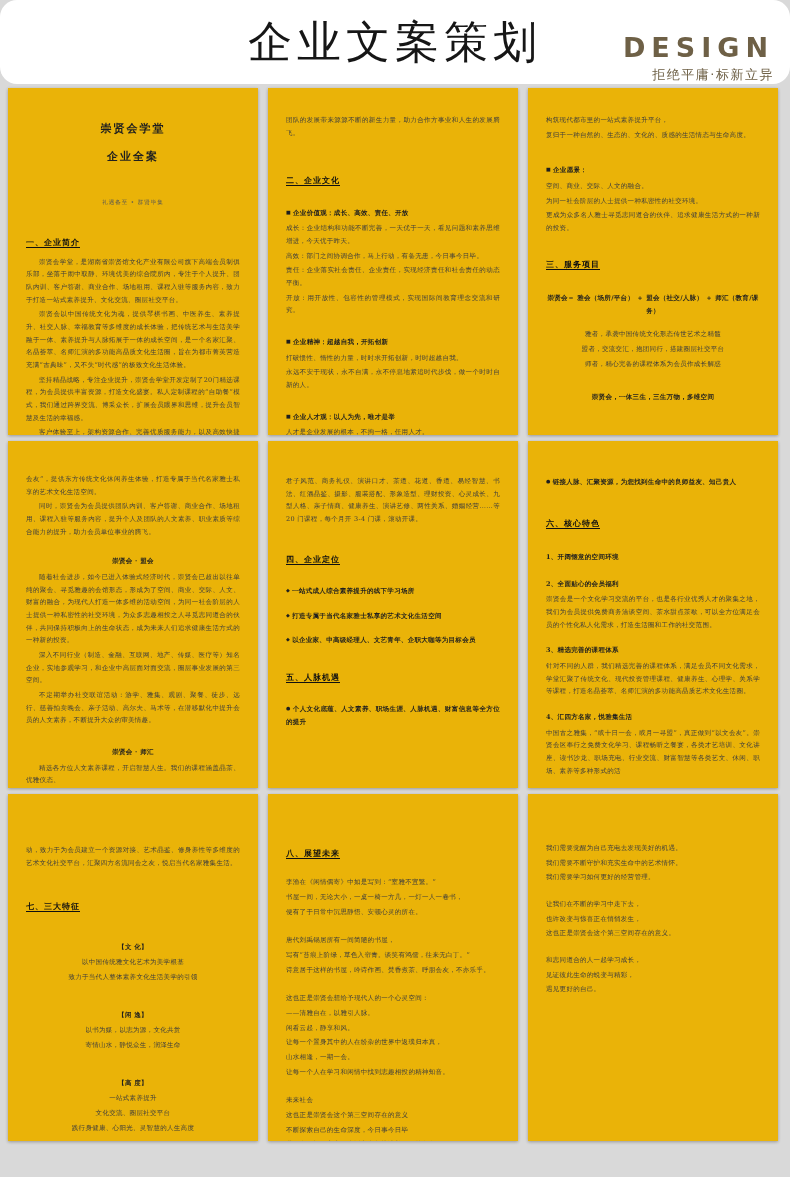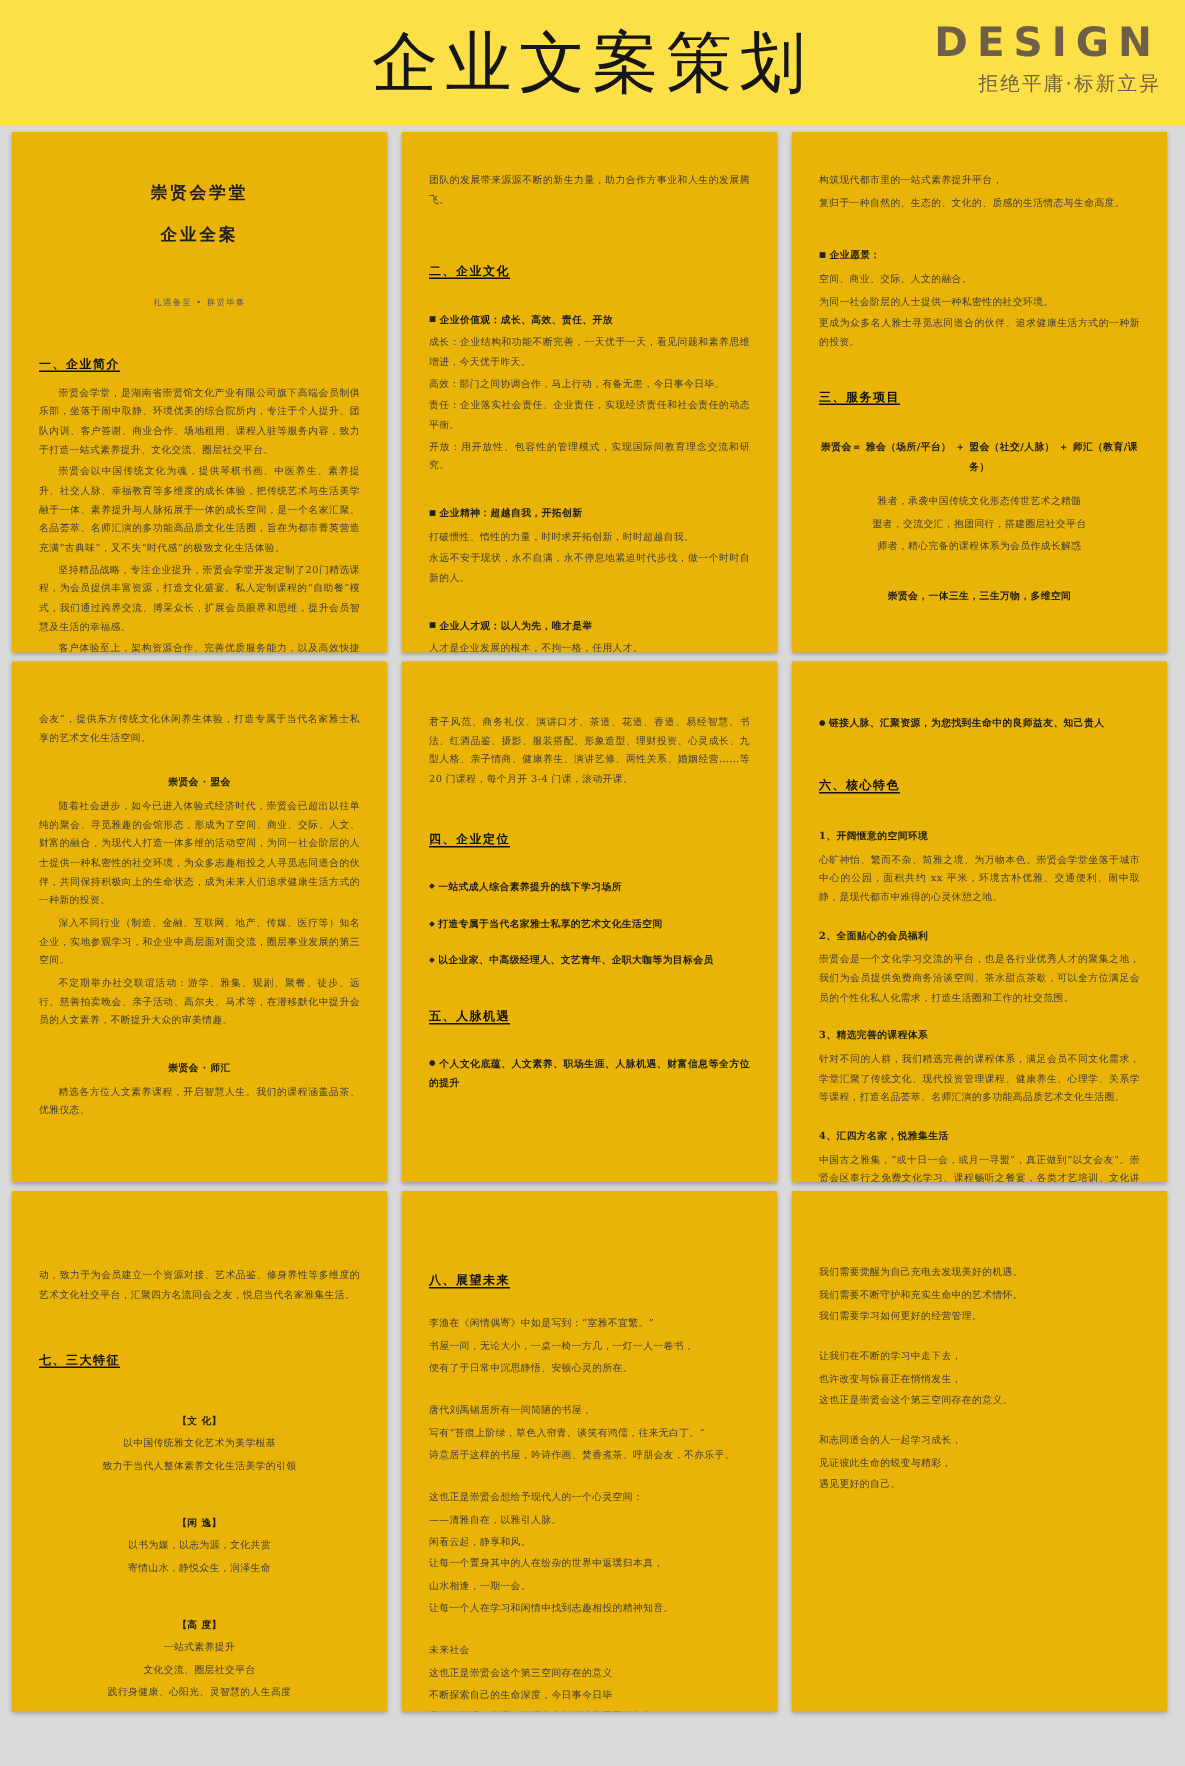--- a/index.html
+++ b/index.html
@@ -19,23 +19,23 @@
   .b-p{text-indent:2em;margin:0 0 2px;}
   .b-pn{margin:0 0 2px;}
   .b-c{text-align:center;margin:0 0 2px;}
   .b-cb{text-align:center;font-weight:bold;color:#1f1f1f;margin:3px 0;}
   .b-sb{font-weight:bold;color:#1f1f1f;margin:5px 0 3px;}
   .marker{font-size:5px;vertical-align:1px;margin-right:2px;}
 </style>
 </head>
 <body style="background: rgb(217, 217, 217);">
 
-<div class="banner" style="background: #fde047;">
+<div class="banner" style="background: #ffffff; border-radius: 17px;">
   <div class="banner-title">企业文案策划</div>
-  <div class="brand" style="color: rgb(110, 96, 70);">
+  <div class="brand" style="color: rgb(110, 96, 70); margin-top: 19px;">
     <div class="brand-name">DESIGN</div>
     <div class="brand-slogan">拒绝平庸·标新立异</div>
   </div>
 </div>
 
 <div id="pages">
     <div class="page">
       <div class="b-g" style="height: 8px;"></div>
       <div class="b-pt">崇贤会学堂</div>
       <div class="b-pt">企业全案</div>
@@ -85,20 +85,21 @@
       <div class="b-c">盟者，交流交汇，抱团同行，搭建圈层社交平台</div>
       <div class="b-c">师者，精心完备的课程体系为会员作成长解惑</div>
       <div class="b-g" style="height: 16px;"></div>
       <div class="b-cb">崇贤会，一体三生，三生万物，多维空间</div>
       <div class="b-g" style="height: 24px;"></div>
       <div class="b-cb">崇贤会 · 雅会</div>
     </div>
     <div class="page">
       <div class="b-g" style="height: 10px;"></div>
       <div class="b-pn">会友”，提供东方传统文化休闲养生体验，打造专属于当代名家雅士私享的艺术文化生活空间。</div>
+      <div class="b-p">同时，崇贤会为会员提供团队内训、客户答谢、商业合作、场地租用、课程入驻等服务内容，提升个人及团队的人文素养、职业素质等综合能力的提升，助力会员单位事业的腾飞。</div>
       <div class="b-g" style="height: 12px;"></div>
       <div class="b-cb">崇贤会 · 盟会</div>
       <div class="b-p">随着社会进步，如今已进入体验式经济时代，崇贤会已超出以往单纯的聚会、寻觅雅趣的会馆形态，形成为了空间、商业、交际、人文、财富的融合，为现代人打造一体多维的活动空间，为同一社会阶层的人士提供一种私密性的社交环境，为众多志趣相投之人寻觅志同道合的伙伴，共同保持积极向上的生命状态，成为未来人们追求健康生活方式的一种新的投资。</div>
       <div class="b-p">深入不同行业（制造、金融、互联网、地产、传媒、医疗等）知名企业，实地参观学习，和企业中高层面对面交流，圈层事业发展的第三空间。</div>
       <div class="b-p">不定期举办社交联谊活动：游学、雅集、观剧、聚餐、徒步、远行、慈善拍卖晚会、亲子活动、高尔夫、马术等，在潜移默化中提升会员的人文素养，不断提升大众的审美情趣。</div>
       <div class="b-g" style="height: 14px;"></div>
       <div class="b-cb">崇贤会 · 师汇</div>
       <div class="b-p">精选各方位人文素养课程，开启智慧人生。我们的课程涵盖品茶、优雅仪态、</div>
     </div>
     <div class="page">
@@ -118,21 +119,20 @@
       <div class="b-sb"><span class="marker">●</span><span>个人文化底蕴、人文素养、职场生涯、人脉机遇、财富信息等全方位的提升</span></div>
       <div class="b-g" style="height: 4px;"></div>
     </div>
     <div class="page">
       <div class="b-g" style="height: 8px;"></div>
       <div class="b-sb"><span class="marker">●</span><span>链接人脉、汇聚资源，为您找到生命中的良师益友、知己贵人</span></div>
       <div class="b-g" style="height: 18px;"></div>
       <div class="b-h">六、核心特色</div>
       <div class="b-g" style="height: 10px;"></div>
       <div class="b-sb">1、开阔惬意的空间环境</div>
-      <div class="b-pn">心旷神怡、繁而不杂、简雅之境、为万物本色。崇贤会学堂坐落于城市中心的公园，面积共约 xx 平米，环境古朴优雅、交通便利、闹中取静，是现代都市中难得的心灵休憩之地。</div>
       <div class="b-g" style="height: 6px;"></div>
       <div class="b-sb">2、全面贴心的会员福利</div>
       <div class="b-pn">崇贤会是一个文化学习交流的平台，也是各行业优秀人才的聚集之地，我们为会员提供免费商务洽谈空间、茶水甜点茶歇，可以全方位满足会员的个性化私人化需求，打造生活圈和工作的社交范围。</div>
       <div class="b-g" style="height: 6px;"></div>
       <div class="b-sb">3、精选完善的课程体系</div>
       <div class="b-pn">针对不同的人群，我们精选完善的课程体系，满足会员不同文化需求，学堂汇聚了传统文化、现代投资管理课程、健康养生、心理学、关系学等课程，打造名品荟萃、名师汇演的多功能高品质艺术文化生活圈。</div>
       <div class="b-g" style="height: 6px;"></div>
       <div class="b-sb">4、汇四方名家，悦雅集生活</div>
       <div class="b-pn">中国古之雅集，“或十日一会，或月一寻盟”，真正做到“以文会友”。崇贤会区奉行之免费文化学习、课程畅听之餐宴，各类才艺培训、文化讲座、读书沙龙、职场充电、行业交流、财富智慧等各类艺文、休闲、职场、素养等多种形式的活</div>
     </div>

